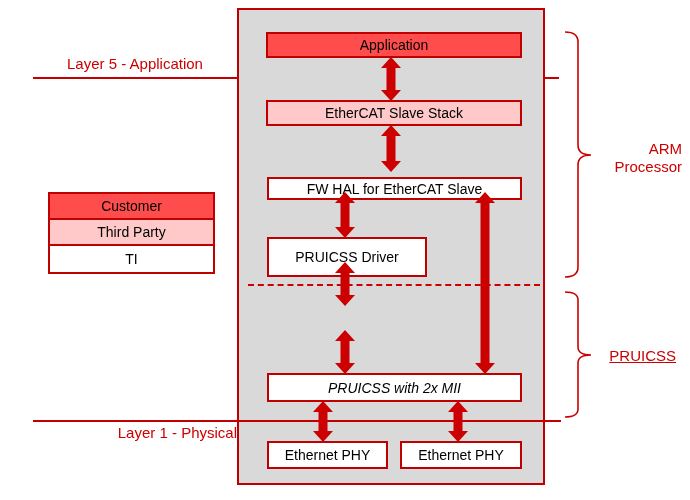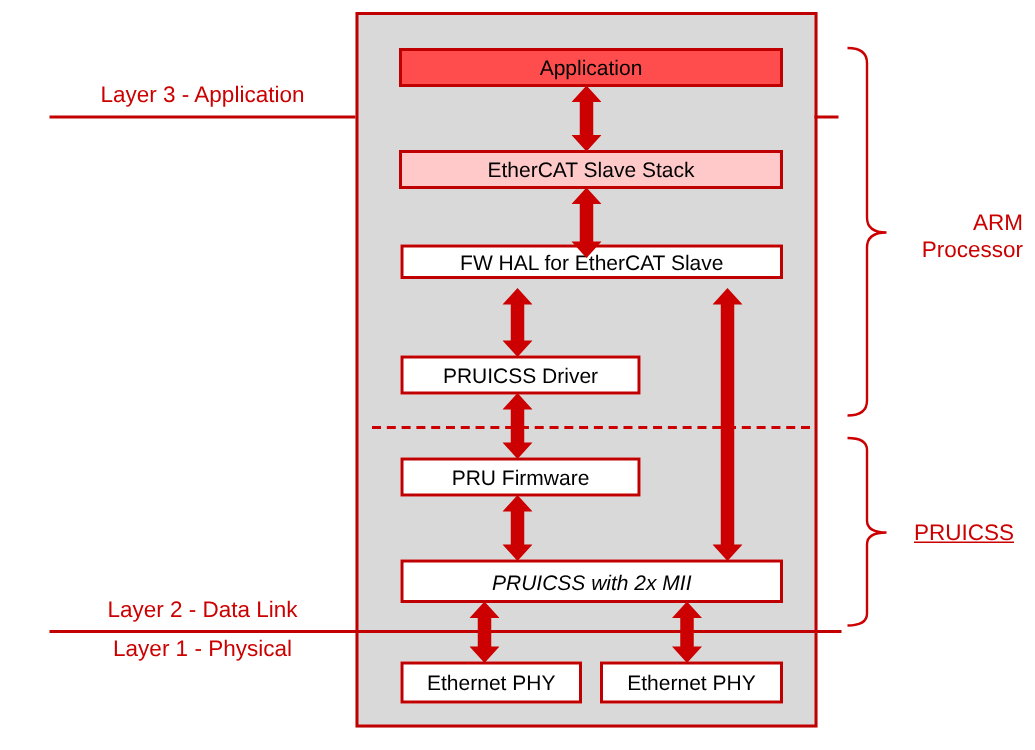--- a/index.html
+++ b/index.html
@@ -37,30 +37,33 @@
 <div id="page">
 
   <div class="grayPanel"></div>
 
   <div class="hline" style="left:33px;top:77px;width:204px;"></div>
   <div class="hline" style="left:543px;top:77px;width:16px;"></div>
   <div class="hline" style="left:33px;top:420px;width:528px;"></div>
 
   <div class="dashline"></div>
 
-  <div class="layerLabel" style="top:55px;">Layer 3 - Application</div>
-  <div class="layerLabel" style="top:398px;">Layer 2 - Data Link</div>
-  <div class="layerLabel" style="top:424px;">Layer 1 - Physical</div>
+  <div class="layerLabel" style="top:55px;">Layer 5 - Application</div>
+  <div class="layerLabel" style="top:424px;text-align:right;">Layer 1 - Physical</div>
 
+  <div class="legend">
+    <div class="row red">Customer</div>
+    <div class="row pink">Third Party</div>
+    <div class="row white">TI</div>
+  </div>
 
   <div class="box pink" style="left:266px;top:100px;width:256px;height:26px;">EtherCAT Slave Stack</div>
   <div class="box red" style="left:266px;top:32px;width:256px;height:26px;">Application</div>
-  <div class="box" style="left:267px;top:163px;width:255px;height:23px;">FW HAL for EtherCAT Slave</div>
-  <div class="box" style="left:267px;top:237px;width:160px;height:26px;">PRUICSS Driver</div>
-  <div class="box" style="left:267px;top:305px;width:160px;height:26px;">PRU Firmware</div>
+  <div class="box" style="left:267px;top:177px;width:255px;height:23px;">FW HAL for EtherCAT Slave</div>
+  <div class="box" style="left:267px;top:237px;width:160px;height:40px;">PRUICSS Driver</div>
   <div class="box" style="left:267px;top:373px;width:255px;height:29px;font-style:italic;">PRUICSS with 2x MII</div>
   <div class="box" style="left:267px;top:441px;width:121px;height:28px;">Ethernet PHY</div>
   <div class="box" style="left:400px;top:441px;width:122px;height:28px;">Ethernet PHY</div>
 
   <div class="arrow" style="left: 381px; top: 57px; height: 44px;">
       <svg width="20" height="44" viewBox="0 0 20 44">
         <polygon fill="#cc0000" points="10,0 20,11 14.5,11 14.5,33 20,33 10,44 0,33 5.5,33 5.5,11 0,11"></polygon>
       </svg>
     </div>
   <div class="arrow" style="left: 381px; top: 125px; height: 47px;">

